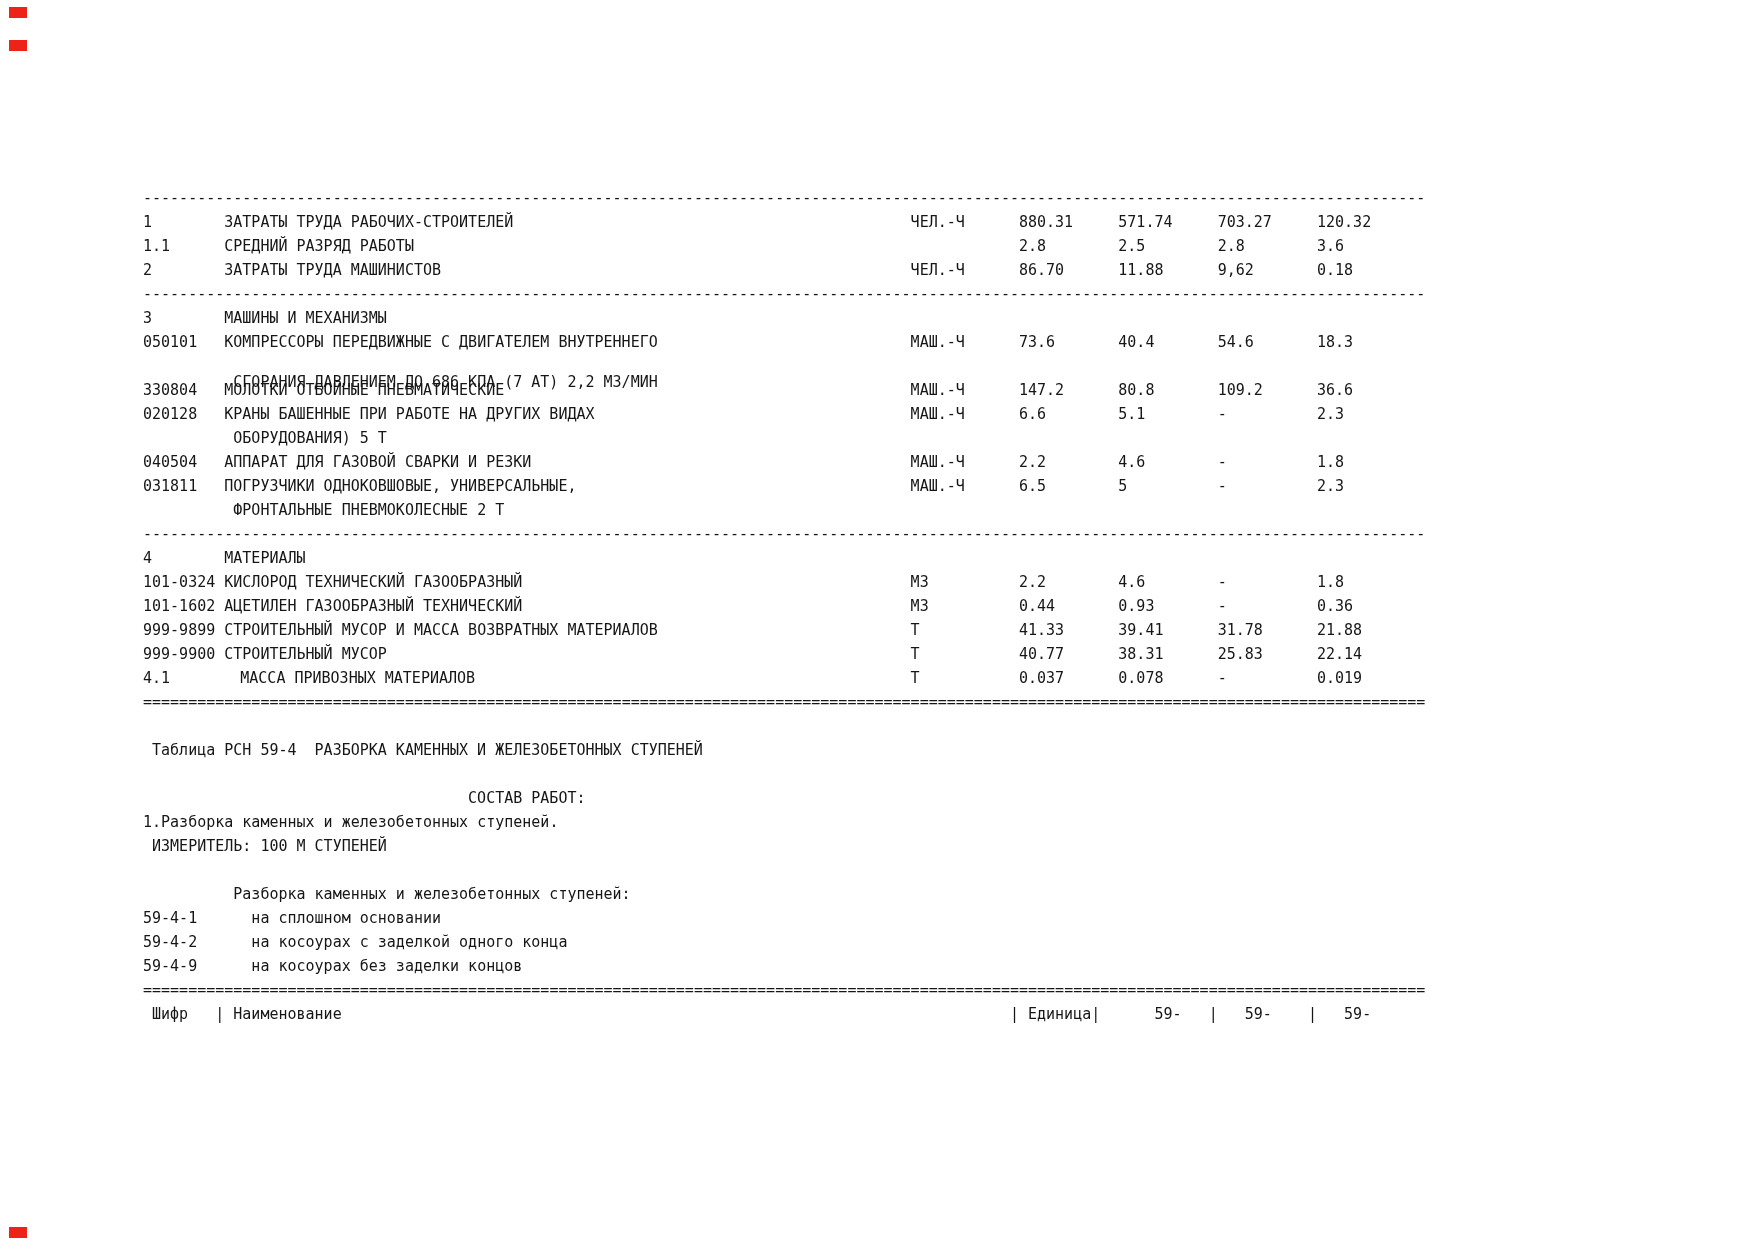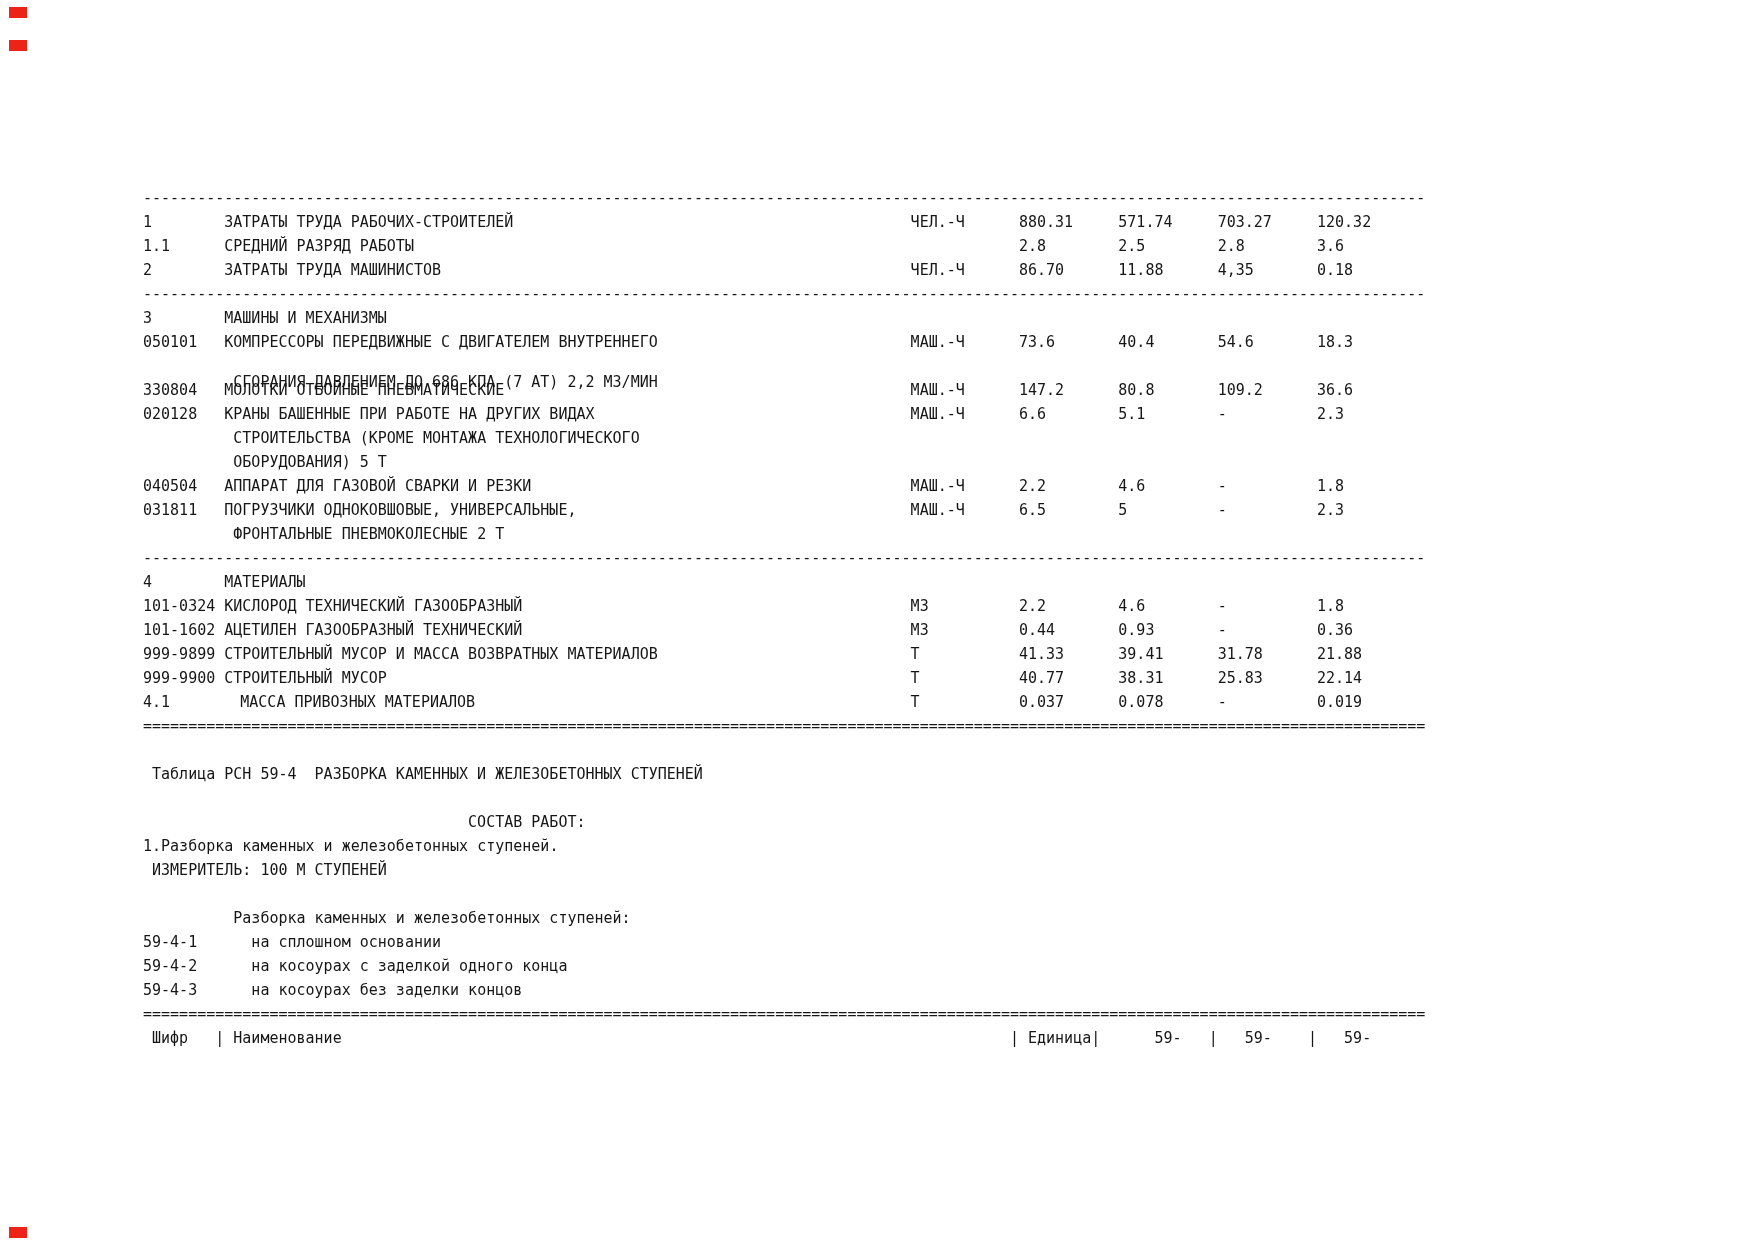--- a/index.html
+++ b/index.html
@@ -19,28 +19,27 @@
 <body>
 
 <div class="page">
   <div class="mark mark-1" style="background: rgb(238, 35, 24);"></div>
   <div class="mark mark-2" style="background: rgb(238, 35, 24);"></div>
   <div class="mark mark-3" style="background: rgb(238, 35, 24);"></div>
   <div id="doc" class="doc">
       <div class="line">----------------------------------------------------------------------------------------------------------------------------------------------</div>
       <div class="line"><span class="seg" style="left: 0ch;">1</span><span class="seg" style="left: 9ch;">ЗАТРАТЫ ТРУДА РАБОЧИХ-СТРОИТЕЛЕЙ</span><span class="seg" style="left: 85ch;">ЧЕЛ.-Ч</span><span class="seg" style="left: 97ch;">880.31</span><span class="seg" style="left: 108ch;">571.74</span><span class="seg" style="left: 119ch;">703.27</span><span class="seg" style="left: 130ch;">120.32</span></div>
       <div class="line"><span class="seg" style="left: 0ch;">1.1</span><span class="seg" style="left: 9ch;">СРЕДНИЙ РАЗРЯД РАБОТЫ</span><span class="seg" style="left: 97ch;">2.8</span><span class="seg" style="left: 108ch;">2.5</span><span class="seg" style="left: 119ch;">2.8</span><span class="seg" style="left: 130ch;">3.6</span></div>
-      <div class="line"><span class="seg" style="left: 0ch;">2</span><span class="seg" style="left: 9ch;">ЗАТРАТЫ ТРУДА МАШИНИСТОВ</span><span class="seg" style="left: 85ch;">ЧЕЛ.-Ч</span><span class="seg" style="left: 97ch;">86.70</span><span class="seg" style="left: 108ch;">11.88</span><span class="seg" style="left: 119ch;">4,35</span><span class="seg" style="left: 130ch;">0.18</span></div>
+      <div class="line"><span class="seg" style="left: 0ch;">2</span><span class="seg" style="left: 9ch;">ЗАТРАТЫ ТРУДА МАШИНИСТОВ</span><span class="seg" style="left: 85ch;">ЧЕЛ.-Ч</span><span class="seg" style="left: 97ch;">86.70</span><span class="seg" style="left: 108ch;">11.88</span><span class="seg" style="left: 119ch;">9,62</span><span class="seg" style="left: 130ch;">0.18</span></div>
       <div class="line">----------------------------------------------------------------------------------------------------------------------------------------------</div>
       <div class="line"><span class="seg" style="left: 0ch;">3</span><span class="seg" style="left: 9ch; text-align: right;">МАШИНЫ И МЕХАНИЗМЫ</span></div>
       <div class="line"><span class="seg" style="left: 0ch;">050101</span><span class="seg" style="left: 9ch;">КОМПРЕССОРЫ ПЕРЕДВИЖНЫЕ С ДВИГАТЕЛЕМ ВНУТРЕННЕГО</span><span class="seg" style="left: 85ch;">МАШ.-Ч</span><span class="seg" style="left: 97ch;">73.6</span><span class="seg" style="left: 108ch;">40.4</span><span class="seg" style="left: 119ch;">54.6</span><span class="seg" style="left: 130ch;">18.3</span></div>
       <div class="line"><span class="seg" style="left: 10ch; margin-top: 16px;">СГОРАНИЯ ДАВЛЕНИЕМ ДО 686 КПА (7 АТ) 2,2 МЗ/МИН</span></div>
       <div class="line"><span class="seg" style="left: 0ch;">330804</span><span class="seg" style="left: 9ch;">МОЛОТКИ ОТБОЙНЫЕ ПНЕВМАТИЧЕСКИЕ</span><span class="seg" style="left: 85ch;">МАШ.-Ч</span><span class="seg" style="left: 97ch;">147.2</span><span class="seg" style="left: 108ch;">80.8</span><span class="seg" style="left: 119ch;">109.2</span><span class="seg" style="left: 130ch;">36.6</span></div>
       <div class="line"><span class="seg" style="left: 0ch;">020128</span><span class="seg" style="left: 9ch;">КРАНЫ БАШЕННЫЕ ПРИ РАБОТЕ НА ДРУГИХ ВИДАХ</span><span class="seg" style="left: 85ch;">МАШ.-Ч</span><span class="seg" style="left: 97ch;">6.6</span><span class="seg" style="left: 108ch;">5.1</span><span class="seg" style="left: 119ch;">-</span><span class="seg" style="left: 130ch;">2.3</span></div>
-      <div class="line"><span class="seg" style="left: 10ch;">СТРОИТЕЛЬСТВА (КРОМЕ МОНТАЖА ТЕХНОЛОГИЧЕСКОГО</span></div>
       <div class="line"><span class="seg" style="left: 10ch;">ОБОРУДОВАНИЯ) 5 Т</span></div>
       <div class="line"><span class="seg" style="left: 0ch;">040504</span><span class="seg" style="left: 9ch;">АППАРАТ ДЛЯ ГАЗОВОЙ СВАРКИ И РЕЗКИ</span><span class="seg" style="left: 85ch;">МАШ.-Ч</span><span class="seg" style="left: 97ch;">2.2</span><span class="seg" style="left: 108ch;">4.6</span><span class="seg" style="left: 119ch;">-</span><span class="seg" style="left: 130ch;">1.8</span></div>
       <div class="line"><span class="seg" style="left: 0ch;">031811</span><span class="seg" style="left: 9ch;">ПОГРУЗЧИКИ ОДНОКОВШОВЫЕ, УНИВЕРСАЛЬНЫЕ,</span><span class="seg" style="left: 85ch;">МАШ.-Ч</span><span class="seg" style="left: 97ch;">6.5</span><span class="seg" style="left: 108ch;">5</span><span class="seg" style="left: 119ch;">-</span><span class="seg" style="left: 130ch;">2.3</span></div>
       <div class="line"><span class="seg" style="left: 10ch;">ФРОНТАЛЬНЫЕ ПНЕВМОКОЛЕСНЫЕ 2 Т</span></div>
       <div class="line">----------------------------------------------------------------------------------------------------------------------------------------------</div>
       <div class="line"><span class="seg" style="left: 0ch;">4</span><span class="seg" style="left: 9ch;">МАТЕРИАЛЫ</span></div>
       <div class="line"><span class="seg" style="left: 0ch;">101-0324</span><span class="seg" style="left: 9ch;">КИСЛОРОД ТЕХНИЧЕСКИЙ ГАЗООБРАЗНЫЙ</span><span class="seg" style="left: 85ch;">М3</span><span class="seg" style="left: 97ch;">2.2</span><span class="seg" style="left: 108ch;">4.6</span><span class="seg" style="left: 119ch;">-</span><span class="seg" style="left: 130ch;">1.8</span></div>
       <div class="line"><span class="seg" style="left: 0ch;">101-1602</span><span class="seg" style="left: 9ch;">АЦЕТИЛЕН ГАЗООБРАЗНЫЙ ТЕХНИЧЕСКИЙ</span><span class="seg" style="left: 85ch;">М3</span><span class="seg" style="left: 97ch;">0.44</span><span class="seg" style="left: 108ch;">0.93</span><span class="seg" style="left: 119ch;">-</span><span class="seg" style="left: 130ch;">0.36</span></div>
       <div class="line"><span class="seg" style="left: 0ch;">999-9899</span><span class="seg" style="left: 9ch;">СТРОИТЕЛЬНЫЙ МУСОР И МАССА ВОЗВРАТНЫХ МАТЕРИАЛОВ</span><span class="seg" style="left: 85ch;">Т</span><span class="seg" style="left: 97ch;">41.33</span><span class="seg" style="left: 108ch;">39.41</span><span class="seg" style="left: 119ch;">31.78</span><span class="seg" style="left: 130ch;">21.88</span></div>
       <div class="line"><span class="seg" style="left: 0ch;">999-9900</span><span class="seg" style="left: 9ch;">СТРОИТЕЛЬНЫЙ МУСОР</span><span class="seg" style="left: 85ch;">Т</span><span class="seg" style="left: 97ch;">40.77</span><span class="seg" style="left: 108ch;">38.31</span><span class="seg" style="left: 119ch;">25.83</span><span class="seg" style="left: 130ch;">22.14</span></div>
@@ -49,17 +48,17 @@
       <div class="line"></div>
       <div class="line"><span class="seg" style="left: 1ch;">Таблица РСН 59-4  РАЗБОРКА КАМЕННЫХ И ЖЕЛЕЗОБЕТОННЫХ СТУПЕНЕЙ</span></div>
       <div class="line"></div>
       <div class="line"><span class="seg" style="left: 36ch;">СОСТАВ РАБОТ:</span></div>
       <div class="line"><span class="seg" style="left: 0ch; text-align: center;">1.Разборка каменных и железобетонных ступеней.</span></div>
       <div class="line"><span class="seg" style="left: 1ch;">ИЗМЕРИТЕЛЬ: 100 М СТУПЕНЕЙ</span></div>
       <div class="line"></div>
       <div class="line"><span class="seg" style="left: 10ch;">Разборка каменных и железобетонных ступеней:</span></div>
       <div class="line"><span class="seg" style="left: 0ch;">59-4-1</span><span class="seg" style="left: 12ch;">на сплошном основании</span></div>
       <div class="line"><span class="seg" style="left: 0ch;">59-4-2</span><span class="seg" style="left: 12ch;">на косоурах с заделкой одного конца</span></div>
-      <div class="line"><span class="seg" style="left: 0ch;">59-4-3</span><span class="seg" style="left: 12ch;">на косоурах без заделки концов</span></div>
+      <div class="line"><span class="seg" style="left: 0ch;">59-4-9</span><span class="seg" style="left: 12ch;">на косоурах без заделки концов</span></div>
       <div class="line">==============================================================================================================================================</div>
       <div class="line"><span class="seg" style="left: 1ch;">Шифр</span><span class="seg" style="left: 10ch;">Наименование</span><span class="seg" style="left: 98ch;">Единица</span><span class="seg" style="left: 112ch;">59-</span><span class="seg" style="left: 122ch;">59-</span><span class="seg" style="left: 133ch;">59-</span><span class="seg" style="left: 8ch;">|</span><span class="seg" style="left: 96ch;">|</span><span class="seg" style="left: 105ch;">|</span><span class="seg" style="left: 118ch;">|</span><span class="seg" style="left: 129ch;">|</span></div>
     </div>
 </div>
 
 </body></html>

